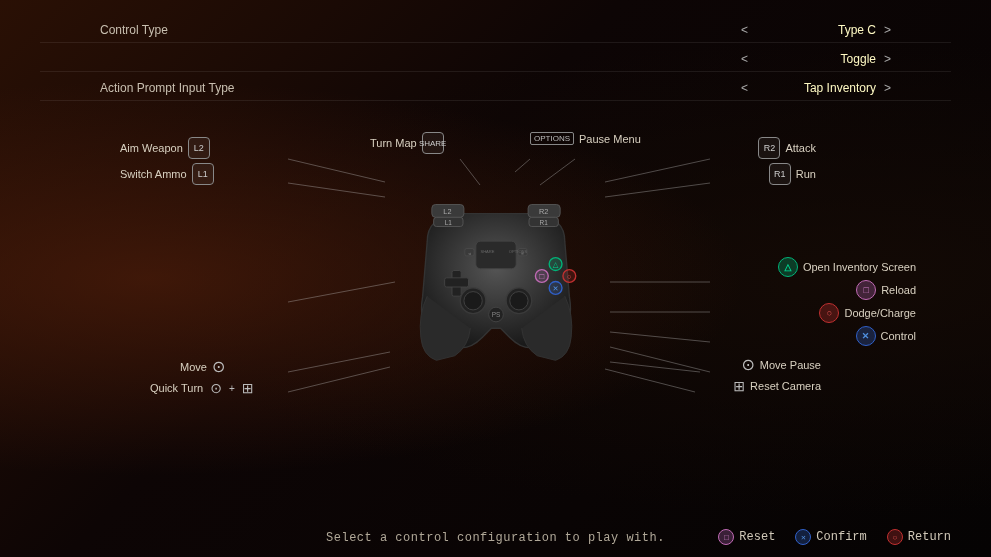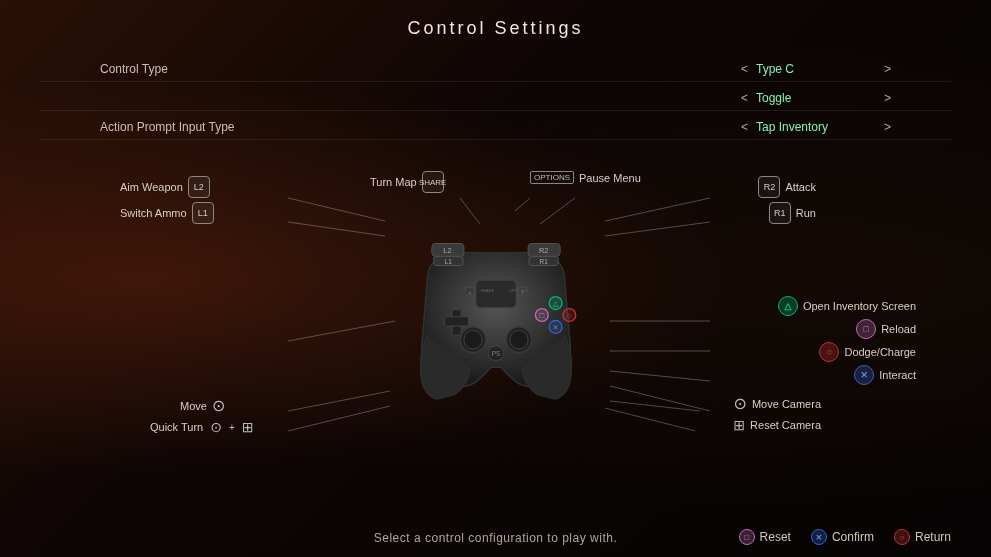--- a/index.html
+++ b/index.html
@@ -71,23 +71,23 @@
     }
 
     .chevron {
       font-size: 12px;
       color: #aaa;
       cursor: pointer;
     }
 
     .setting-value {
       font-size: 12px;
-      color: #86efac;
+      color: #fef9c3;
       min-width: 120px;
-      text-align: left;
+      text-align: right;
     }
 
     
     .controller-area {
       position: relative;
       width: 100%;
       height: 320px;
       margin-top: 0;
     }
 
@@ -149,20 +149,21 @@
     
     .bottom-bar {
       position: absolute;
       bottom: 12px;
       left: 0;
       right: 0;
       display: flex;
       flex-direction: column;
       align-items: center;
       gap: 6px;
+      font-family: Liberation Mono, monospace;
     }
 
     .hint-text {
       font-size: 12px;
       color: #b0a898;
       letter-spacing: 0.5px;
     }
 
     .action-buttons {
       display: flex;
@@ -195,21 +196,20 @@
       stroke-width: 1;
     }
   </style>
 </head>
 <body>
 
 <div class="bg-overlay"></div>
 
 <div class="content">
 
-  <div class="title">Control Settings</div>
 
   <div class="settings-section">
 
     <div class="setting-row">
       <span class="setting-label">Control Type</span>
       <div class="setting-value-group">
         <span class="chevron">&lt;</span>
         <span class="setting-value">Type C</span>
         <span class="chevron">&gt;</span>
       </div>
@@ -375,26 +375,26 @@
       <span>Reload</span>
     </div>
 
     <div class="ctrl-label" style="right:35px; top:186px;">
       <span class="btn-circle btn-circle-x">○</span>
       <span>Dodge/Charge</span>
     </div>
 
     <div class="ctrl-label" style="right:35px; top:209px;">
       <span class="btn-circle btn-cross">✕</span>
-      <span>Interact</span>
+      <span>Control</span>
     </div>
 
     <div class="ctrl-label" style="right:130px; top:238px;">
       <span style="font-size:16px; color:#bbb;">⊙</span>
-      <span>Move Camera</span>
+      <span>Move Pause</span>
     </div>
 
     <div class="ctrl-label" style="right:130px; top:261px;">
       <span style="font-size:14px; color:#bbb;">⊞</span>
       <span>Reset Camera</span>
     </div>
 
   </div>
 
   <div class="bottom-bar">

